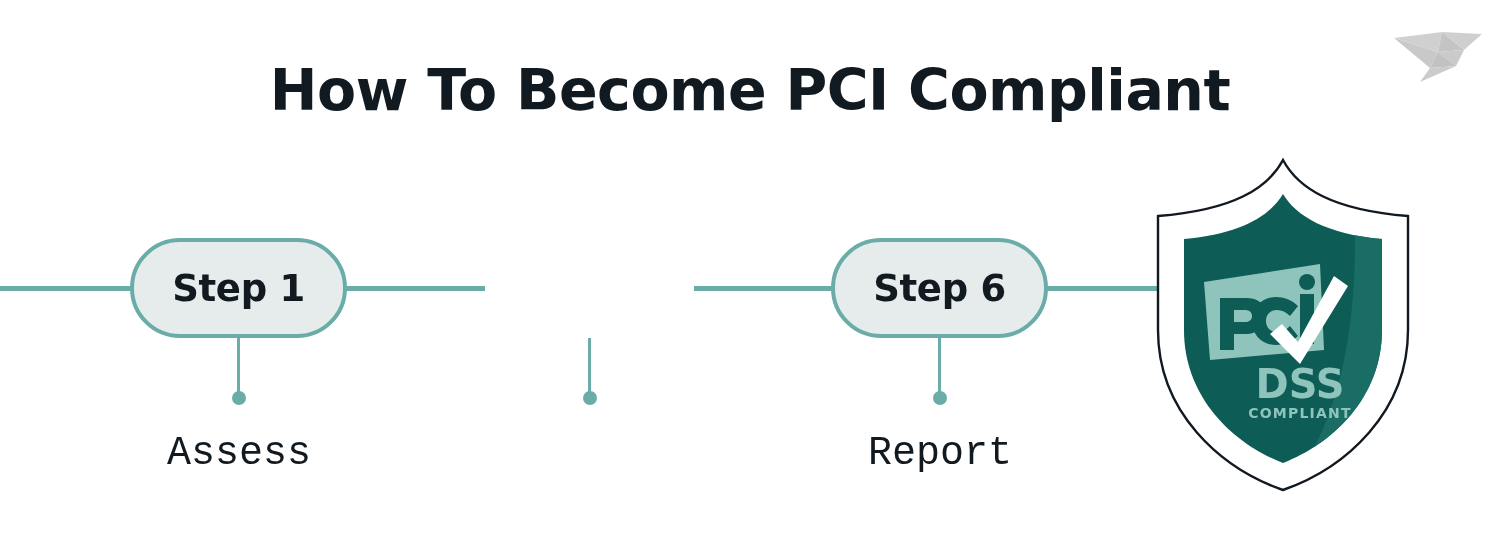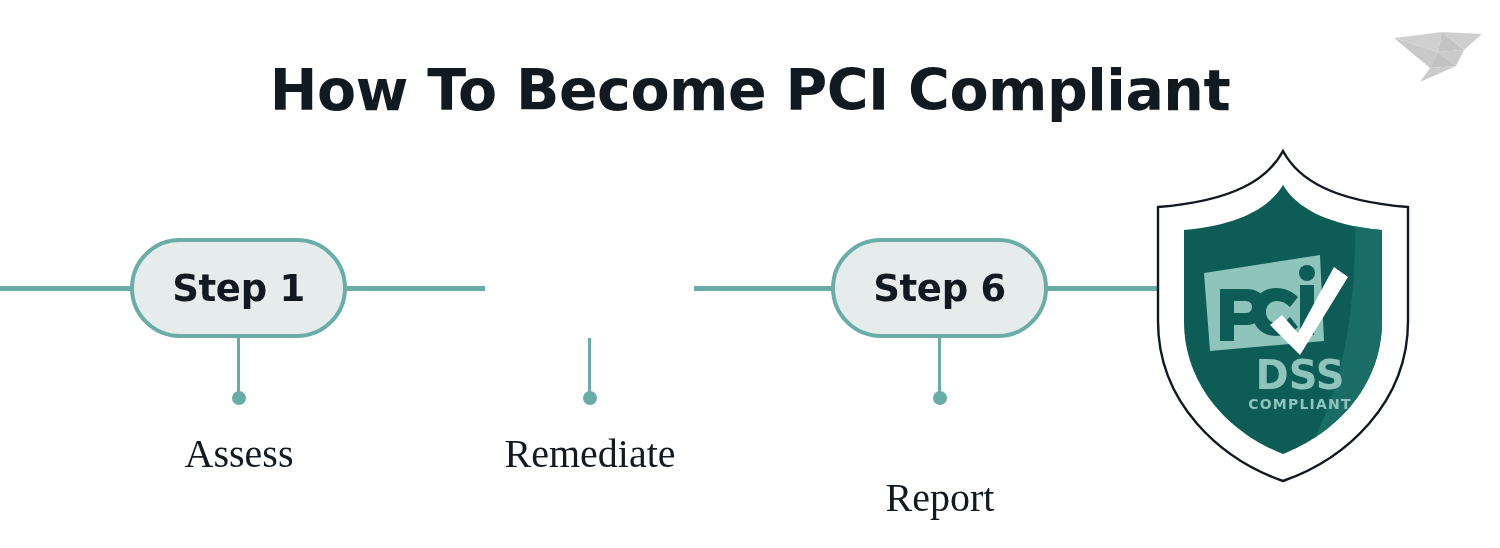--- a/index.html
+++ b/index.html
@@ -100,36 +100,36 @@
   #stem-1 { left: 237px; }  #dot-1 { left: 232px; }
   #stem-2 { left: 588px; }  #dot-2 { left: 583px; }
   #stem-3 { left: 938px; }  #dot-3 { left: 933px; }
 
   
   .outcome-label {
     position: absolute;
     top: 430px;
     width: 340px;
     text-align: center;
-    font-family: Liberation Serif, serif;
+    font-family: Liberation Mono, monospace;
     font-size: 40px;
     font-weight: 400;
     color: #121a21;
     line-height: 1.2;
     white-space: nowrap;
   }
   #outcome-1 { left: 69px; }
   #outcome-2 { left: 420px; }
-  #outcome-3 { left: 770px; margin-top: 44px; }
+  #outcome-3 { left: 770px; }
 
   
   #shield-badge {
     position: absolute;
     left: 1148px;
-    top: 145px;
+    top: 154px;
     width: 270px;
     height: 342px;
     z-index: 4;
   }
 </style>
 </head>
 <body>
 
 <div id="canvas">
 
@@ -154,21 +154,20 @@
 
   <div class="step-pill" id="step-pill-1">
     <span class="step-label">Step 1</span>
   </div>
   <div class="stem" id="stem-1"></div>
   <div class="stem-dot" id="dot-1"></div>
   <div class="outcome-label" id="outcome-1">Assess</div>
 
   <div class="stem" id="stem-2"></div>
   <div class="stem-dot" id="dot-2"></div>
-  <div class="outcome-label" id="outcome-2">Remediate</div>
 
   <div class="step-pill" id="step-pill-3">
     <span class="step-label">Step 6</span>
   </div>
   <div class="stem" id="stem-3"></div>
   <div class="stem-dot" id="dot-3"></div>
   <div class="outcome-label" id="outcome-3">Report</div>
 
   <div id="shield-badge">
     <svg width="270" height="342" viewBox="0 0 270 342" xmlns="http://www.w3.org/2000/svg">

